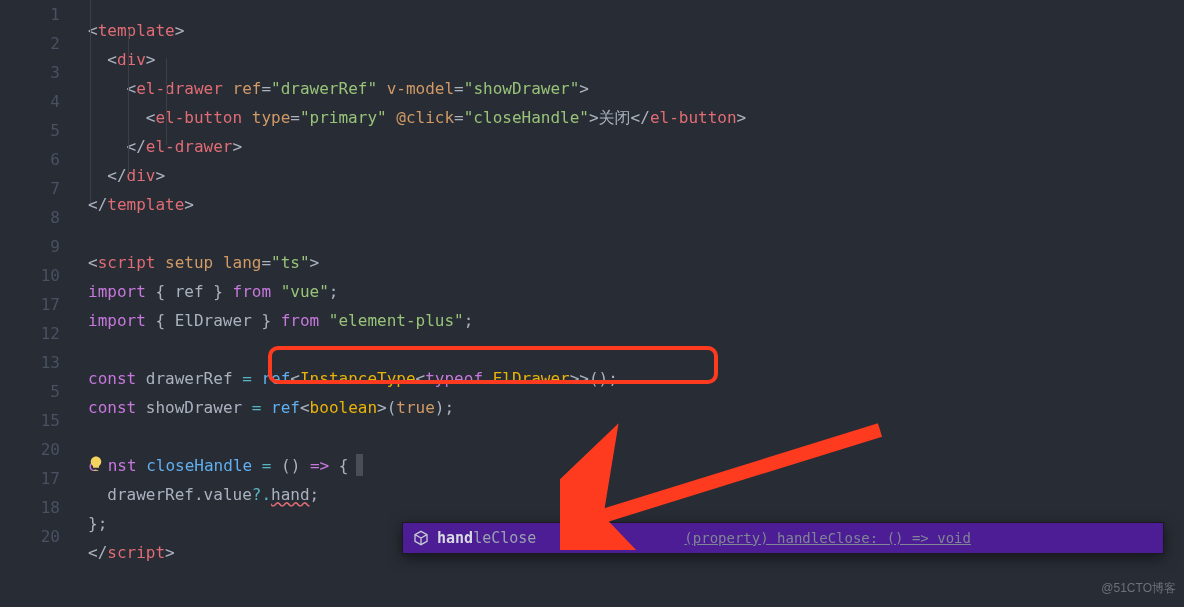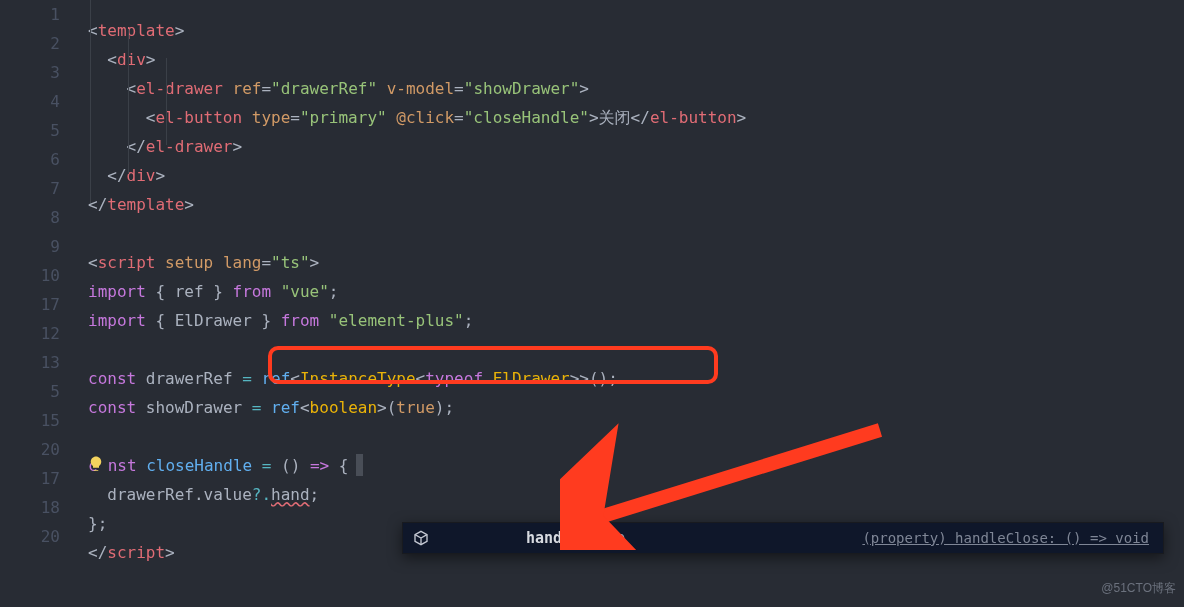--- a/index.html
+++ b/index.html
@@ -73,31 +73,30 @@
   .cursor-mark {
     position: absolute;
     width: 7px; height: 22px;
     background: rgba(171,178,191,0.25);
     top: 3px;
   }
 
   
   .popup {
     position: absolute;
-    background: #0f172a;
+    background: #4c1d95;
     border: 1px solid #181a1f;
     box-shadow: 0 4px 14px rgba(0,0,0,0.5);
     display: flex;
     align-items: center;
     font-size: 15px;
     height: 32px;
     padding: 0 14px 0 10px;
-    gap: 19px;
+    gap: 8px;
     color: #abb2bf;
-    justify-content: space-between;
   }
   .popup .icon { color: #c5c9d3; display: flex; align-items: center; }
   .popup .icon svg { width: 16px; height: 16px; }
   .popup .label b { color: #d7dae0; font-weight: 700; }
   .popup .label span { color: #9aa2b1; }
   .popup .detail { color: #7f8696; margin-left: 140px; font-size: 14px; text-decoration: underline; }
 
   
   .arrow-svg {
     position: absolute;

